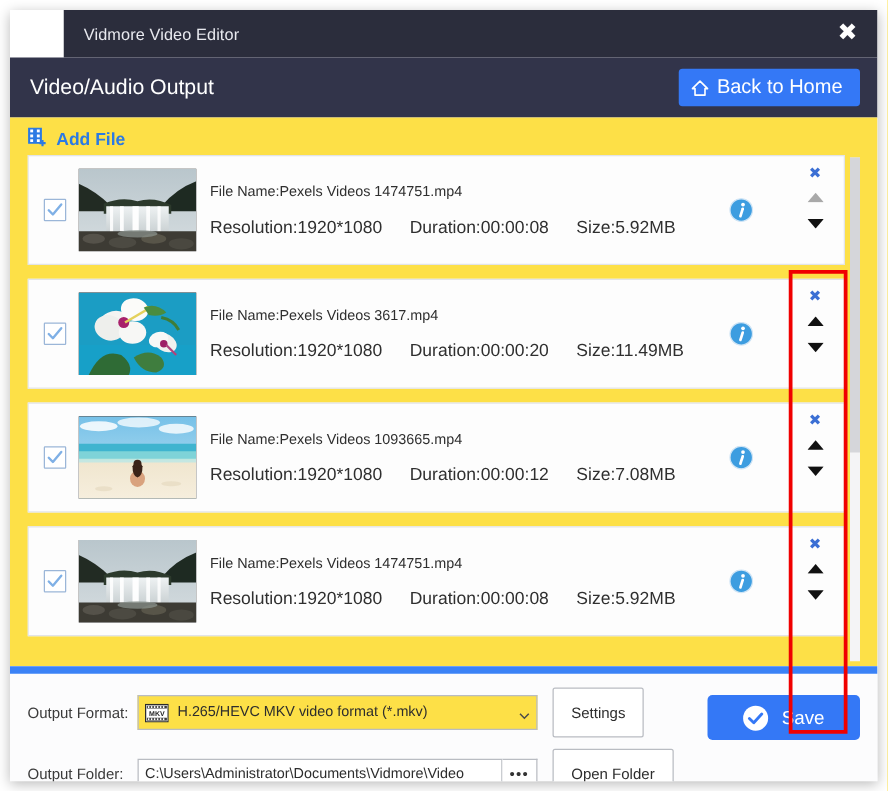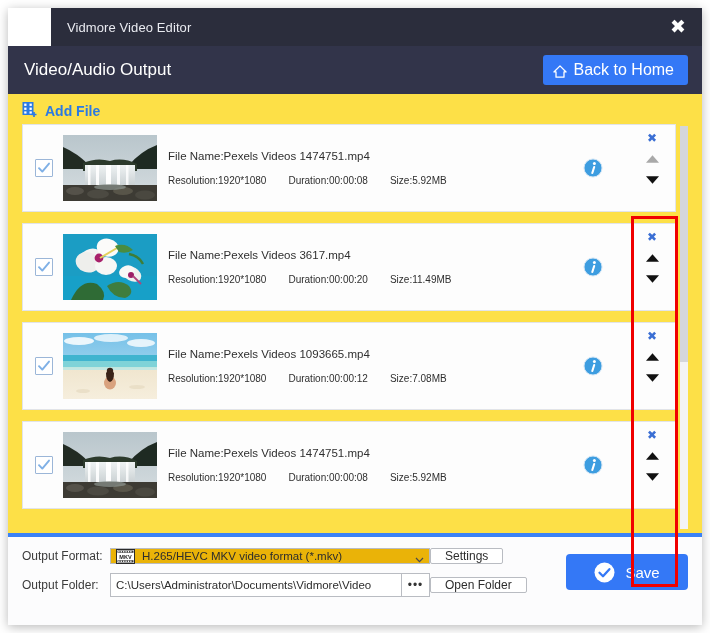--- a/index.html
+++ b/index.html
@@ -79,21 +79,21 @@
     border-radius:1px;
   }
   .chk svg{position:absolute;left:1px;top:1px;}
   .thumb{
     width:94px;height:66px;margin-left:10px;flex:0 0 auto;
     overflow:hidden;position:relative;background:#222;
   }
   .thumb svg{display:block;width:94px;height:66px;}
   .meta{margin-left:11px;flex:1 1 auto;color:#333;}
   .meta .l1{font-size:11.5px;margin-bottom:13px;color:#2f2f2f;}
-  .meta .l2{font-size:10px;color:#2f2f2f;display:flex;gap:22px;}
+  .meta .l2{font-size:14px;color:#2f2f2f;display:flex;gap:22px;}
   .info-ico{
     width:20px;height:20px;flex:0 0 auto;margin-right:26px;cursor:pointer;
   }
   .rowctl{
     width:46px;flex:0 0 auto;height:100%;
     display:flex;flex-direction:column;align-items:center;
     padding-top:7px;box-sizing:border-box;
   }
   .x-btn{color:#3b6fd4;font-size:12px;font-weight:bold;cursor:pointer;line-height:13px;
          font-family:"DejaVu Sans",sans-serif;}
@@ -111,48 +111,48 @@
 
   
   .redbox{
     position:absolute;border:3px solid #f00000;pointer-events:none;
     left:623px;top:122px;width:47px;height:371px;box-sizing:border-box;
     z-index:40;
   }
 
   
   .footer{
-    flex:0 0 auto;height:92px;border-top:4px solid #3b82f6;background:#fcfcfd;
+    flex:0 0 auto;height:92px;border-top:6px solid #3b82f6;background:#fcfcfd;
     padding:11px 14px 0 14px;box-sizing:border-box;position:relative;
   }
   .frow{display:flex;align-items:center;margin-bottom:9px;}
   .flabel{font-size:12px;color:#3b3b3b;width:88px;flex:0 0 auto;}
   .combo{
-    width:320px;height:16px;border:1px solid #b9bcc2;background:#eab308;
+    width:320px;height:28px;border:1px solid #b9bcc2;background:#fde047;
     display:flex;align-items:center;box-sizing:border-box;padding:0 4px 0 5px;
     cursor:pointer;position:relative;
   }
   .combo .mkv-ico{width:19px;height:15px;flex:0 0 auto;}
   .combo .cval{font-size:11.5px;color:#2d2d2d;margin-left:7px;flex:1 1 auto;
                white-space:nowrap;overflow:hidden;}
   .caret{width:11px;height:11px;flex:0 0 auto;}
   .pathbox{
     width:292px;height:24px;border:1px solid #b9bcc2;background:#fff;
     display:flex;align-items:center;box-sizing:border-box;padding:0 5px;
     font-size:11.5px;color:#2d2d2d;white-space:nowrap;overflow:hidden;
     cursor:text;
   }
   .dots-btn{
     width:28px;height:24px;border:1px solid #b9bcc2;border-left:none;background:#fff;
     display:flex;align-items:center;justify-content:center;cursor:pointer;
     font-size:12px;color:#333;letter-spacing:1px;box-sizing:border-box;
   }
   .btn{
-    height:16px;border:1px solid #b9bcc2;background:#fff;border-radius:2px;
-    font-size:12px;color:#2d2d2d;cursor:pointer;
+    height:40px;border:1px solid #b9bcc2;background:#fff;border-radius:2px;
+    font-size:12px;color:#2d2d2d;cursor:pointer;margin-left:12px;
     padding:0 14px;font-family:"Liberation Sans",sans-serif;
   }
   .save-btn{
     position:absolute;right:14px;top:17px;width:122px;height:36px;
     background:#3478f6;border:none;border-radius:4px;color:#fff;
     display:flex;align-items:center;justify-content:center;gap:10px;
     font-size:15px;cursor:pointer;font-family:"Liberation Sans",sans-serif;
   }
   .save-check{width:21px;height:21px;}
 </style>

